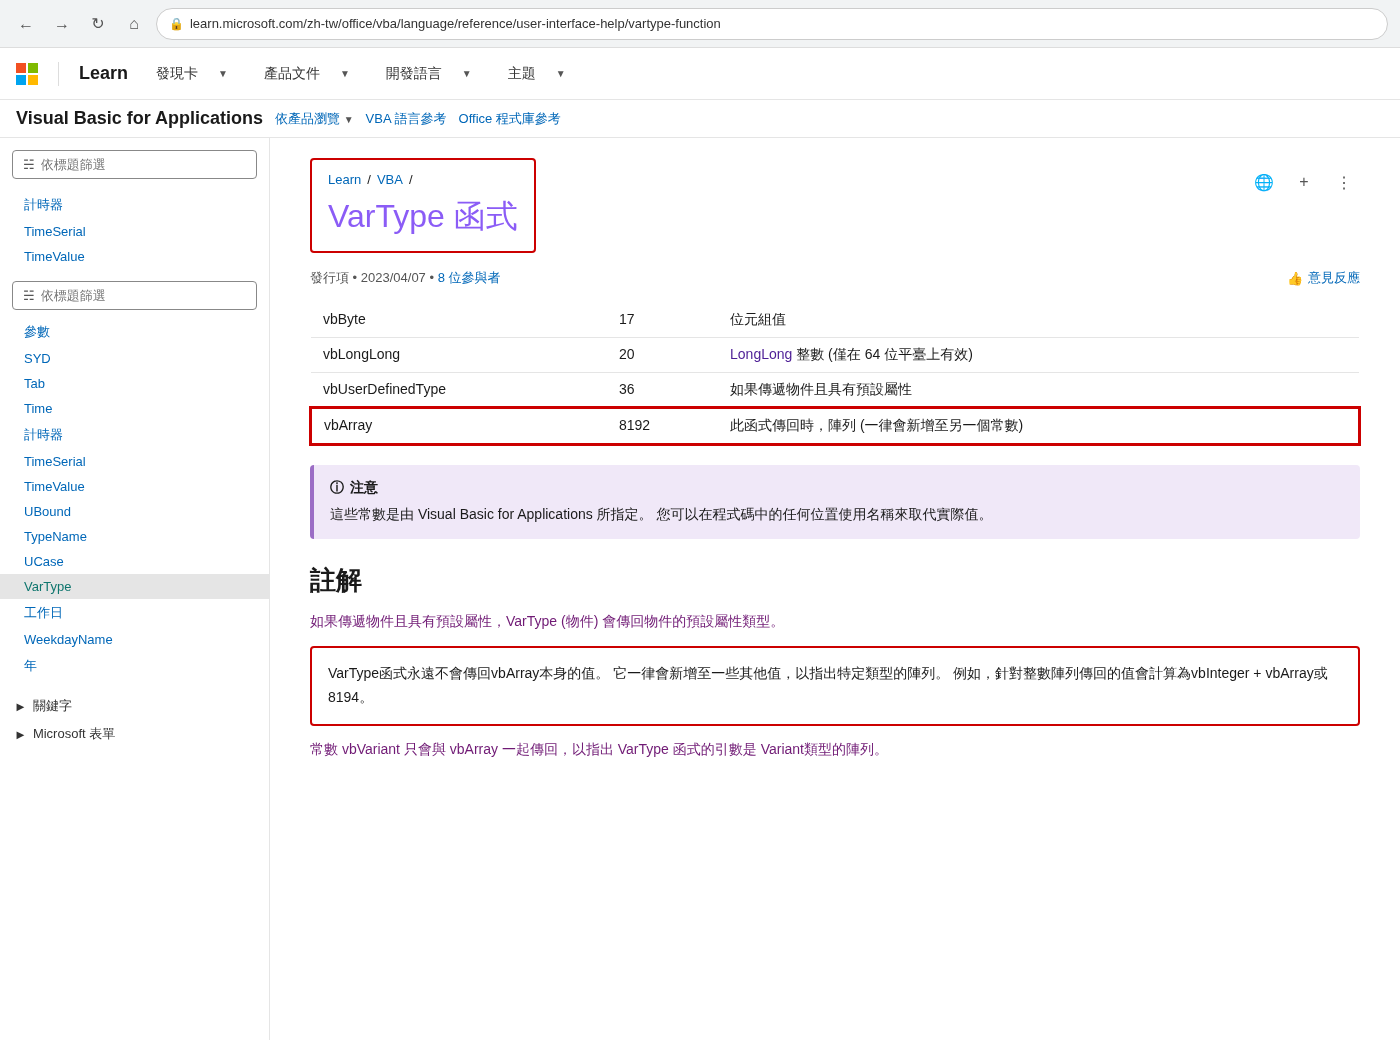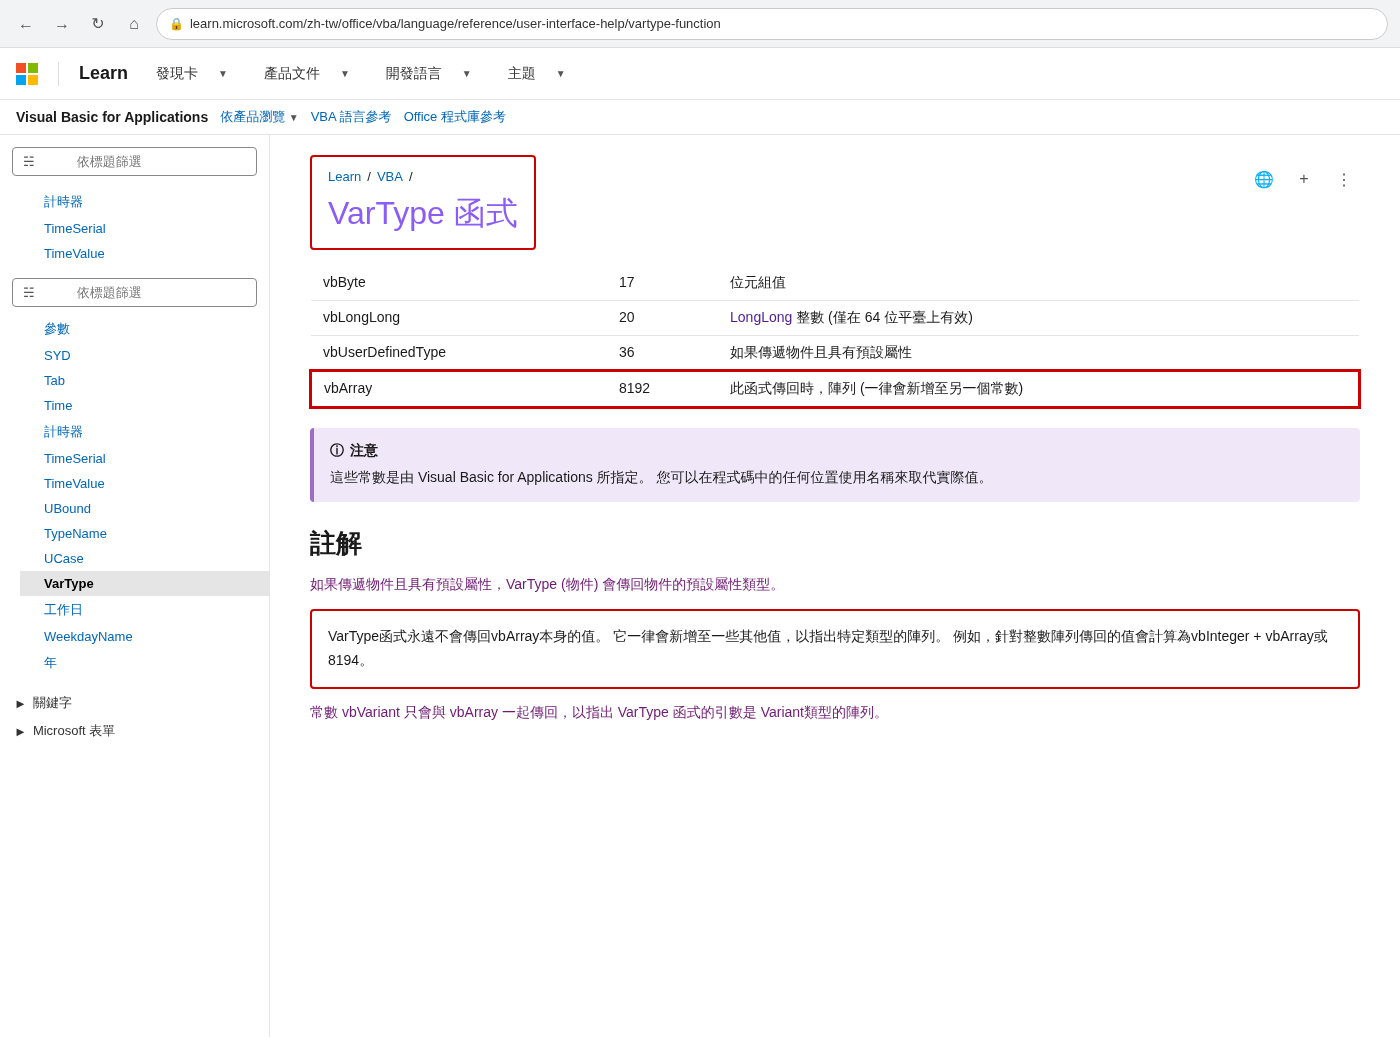--- a/index.html
+++ b/index.html
@@ -80,21 +80,21 @@
 
     
     .breadcrumb-nav {
       display: flex;
       align-items: center;
       padding: 8px 16px;
       border-bottom: 1px solid #e5e5e5;
       gap: 12px;
       font-size: 13px;
     }
-    .breadcrumb-nav .site-title { font-weight: 600; font-size: 14px; }
+    .breadcrumb-nav .site-title { font-weight: 600; font-size: 18px; }
     .breadcrumb-nav a { color: #0067b8; text-decoration: none; }
 
     
     .main-layout {
       display: flex;
       height: calc(1040px - 48px - 52px - 38px);
     }
 
     
     .sidebar {
@@ -115,33 +115,31 @@
       gap: 6px;
       font-size: 13px;
       color: #555;
     }
     .sidebar-filter input {
       border: none; outline: none;
       font-size: 13px;
       color: #a21caf;
       background: transparent;
       width: 100%;
-      margin-left: 36px;
     }
     .sidebar-item {
       padding: 5px 24px;
       font-size: 13px;
       color: #0067b8;
       cursor: pointer;
-      margin-left: 20px;
     }
     .sidebar-item.active {
       background: #e5e5e5;
-      color: #000000;
-      font-weight: 700;
+      color: #0f766e;
+      font-weight: 400;
     }
     .sidebar-section {
       margin-top: 12px;
     }
     .sidebar-collapsible {
       padding: 5px 14px;
       font-size: 13px;
       color: #333;
       cursor: pointer;
       display: flex;
@@ -402,20 +400,30 @@
         <h1 class="page-title">VarType 函式</h1>
       </div>
 
       <div class="header-actions">
         <button class="header-action-btn">🌐</button>
         <button class="header-action-btn">+</button>
         <button class="header-action-btn">⋮</button>
       </div>
     </div>
 
+    <div class="meta-info">
+      <span>
+        <span>發行項 • 2023/04/07 •</span>
+        <a href="#" class="contributors">8 位參與者</a>
+      </span>
+      <span class="feedback-btn">
+        <span>👍</span>
+        <span>意見反應</span>
+      </span>
+    </div>
 
     <table class="data-table">
       <tbody>
         <tr>
           <td>vbByte</td>
           <td>17</td>
           <td>位元組值</td>
         </tr>
         <tr>
           <td>vbLongLong</td>

